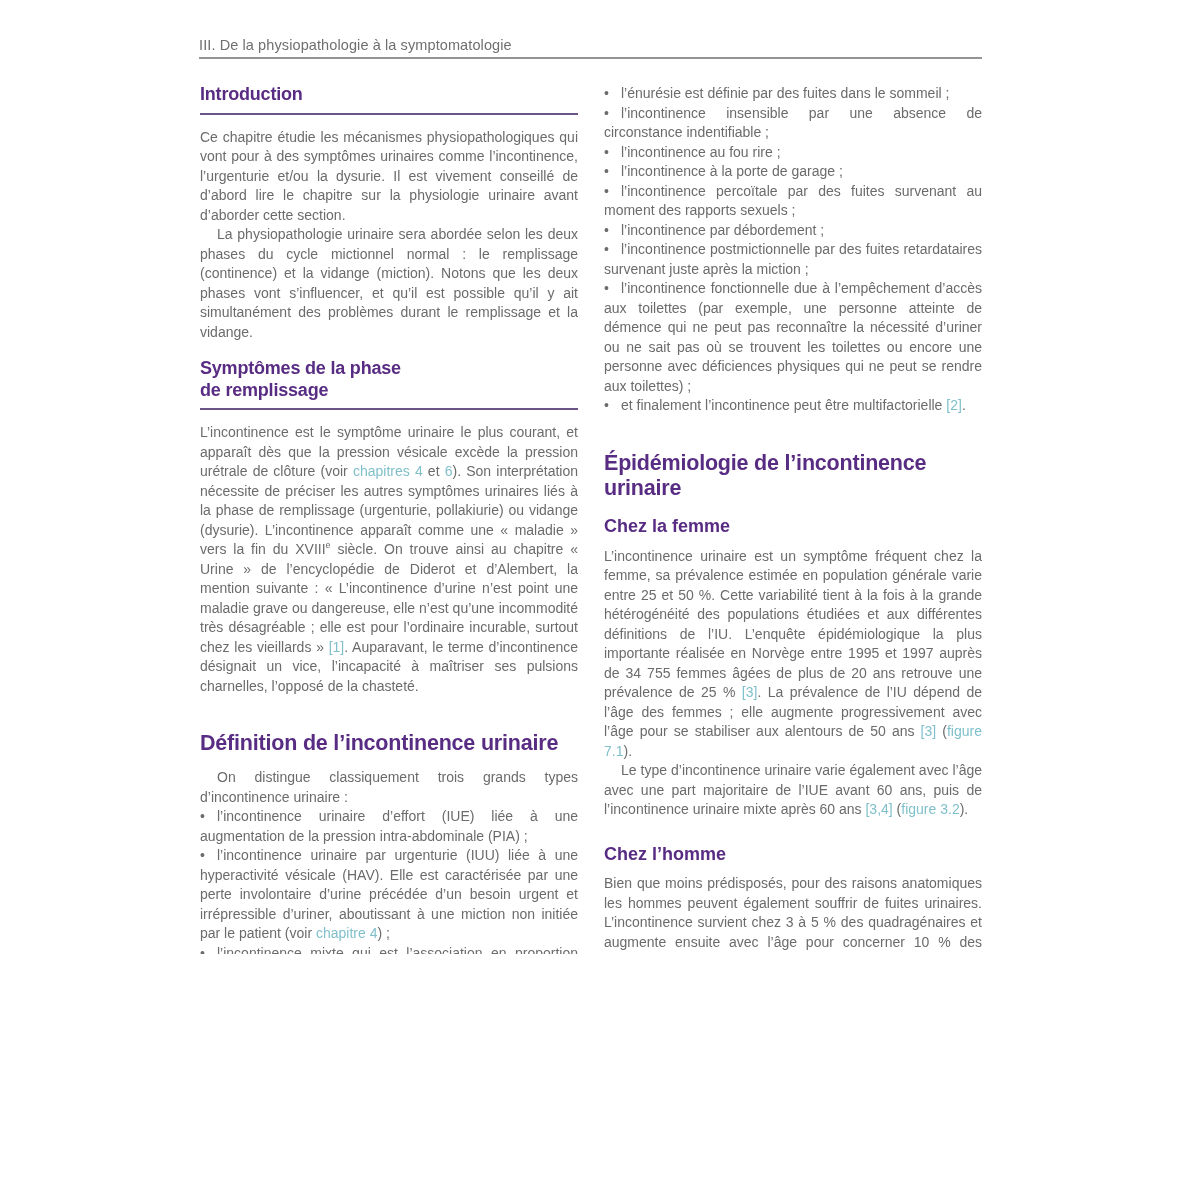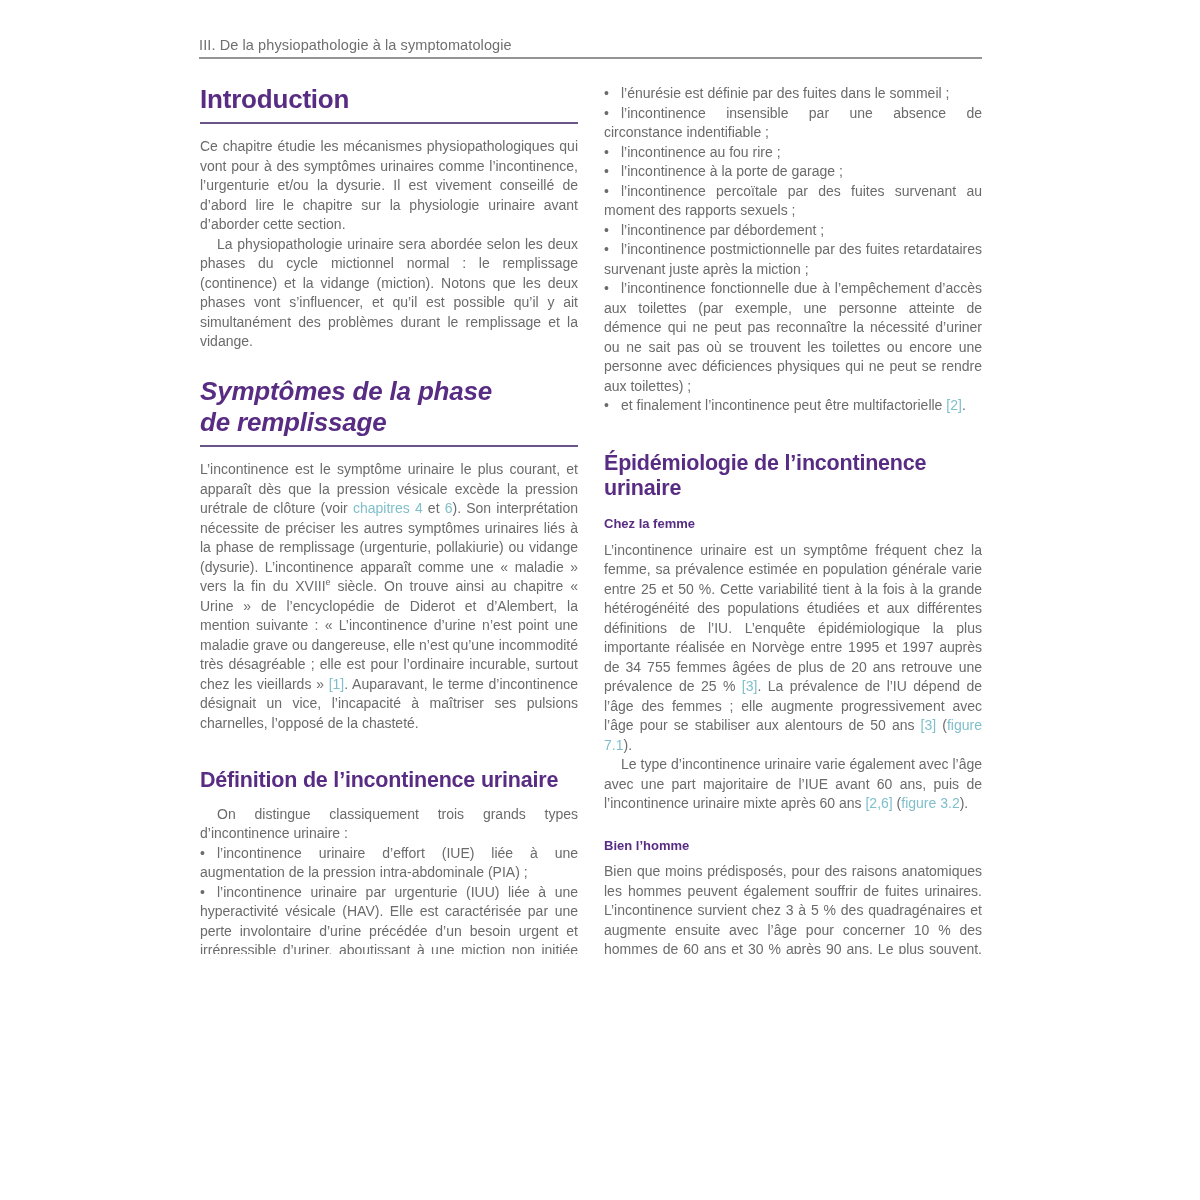--- a/index.html
+++ b/index.html
@@ -23,24 +23,24 @@
     position:absolute;left:199px;top:57px;width:783px;height:0;
     border-top:2px solid var(--c-headerrule);
   }
   .col{position:absolute;top:84px;width:378px;}
   .col-left{left:200px;}
   .col-right{left:604px;}
 
   .h1,.h2,.h3{
     color:var(--c-heading);font-weight:bold;margin:0;white-space:pre-line;
   }
-  .h1{font-size:26px;line-height:1.2;letter-spacing:-.2px;}
+  .h1{font-size:18px;line-height:1.2;letter-spacing:-.2px;}
   .h2{font-size:21.5px;line-height:1.2;letter-spacing:-.2px;}
-  .h3{font-size:13px;line-height:1.2;}
-  .col > .h1:not(:first-child){margin-top:24px;font-style:italic;}
+  .h3{font-size:18px;line-height:1.2;}
+  .col > .h1:not(:first-child){margin-top:16px;}
   .col > .h2:not(:first-child){margin-top:35px;}
   .col > .h3{margin-top:24px;margin-bottom:9px;}
   .h2 + .h3{margin-top:14px;}
   .h2{margin-bottom:11px;}
   .h-rule{
     border-top:2px solid var(--c-hrule);margin:7px 0 13px 0;height:0;
   }
   p.body{
     margin:0;font-size:14px;line-height:19.5px;color:var(--c-body);
     text-align:justify;
@@ -84,19 +84,19 @@
       <p class="body"><span class="marker">•</span>l’incontinence à la porte de garage ;</p>
       <p class="body"><span class="marker">•</span>l’incontinence percoïtale par des fuites survenant au moment des rapports sexuels ;</p>
       <p class="body"><span class="marker">•</span>l’incontinence par débordement ;</p>
       <p class="body"><span class="marker">•</span>l’incontinence postmictionnelle par des fuites retardataires survenant juste après la miction ;</p>
       <p class="body"><span class="marker">•</span>l’incontinence fonctionnelle due à l’empêchement d’accès aux toilettes (par exemple, une personne atteinte de démence qui ne peut pas reconnaître la nécessité d’uriner ou ne sait pas où se trouvent les toilettes ou encore une personne avec déficiences physiques qui ne peut se rendre aux toilettes) ;</p>
       <p class="body"><span class="marker">•</span>et finalement l’incontinence peut être multifactorielle <span class="link">[2]</span>.</p>
       <div class="h2">Épidémiologie de l’incontinence
 urinaire</div>
       <div class="h3">Chez la femme</div>
       <p class="body">L’incontinence urinaire est un symptôme fréquent chez la femme, sa prévalence estimée en population générale varie entre 25 et 50 %. Cette variabilité tient à la fois à la grande hétérogénéité des populations étudiées et aux différentes définitions de l’IU. L’enquête épidémiologique la plus importante réalisée en Norvège entre 1995 et 1997 auprès de 34 755 femmes âgées de plus de 20 ans retrouve une prévalence de 25 % <span class="link">[3]</span>. La prévalence de l’IU dépend de l’âge des femmes ; elle augmente progressivement avec l’âge pour se stabiliser aux alentours de 50 ans <span class="link">[3]</span> (<span class="link">figure 7.1</span>).</p>
-      <p class="body indent">Le type d’incontinence urinaire varie également avec l’âge avec une part majoritaire de l’IUE avant 60 ans, puis de l’incontinence urinaire mixte après 60 ans <span class="link">[2,6]</span> (<span class="link">figure 3.2</span>).</p>
-      <div class="h3">Bien l’homme</div>
+      <p class="body indent">Le type d’incontinence urinaire varie également avec l’âge avec une part majoritaire de l’IUE avant 60 ans, puis de l’incontinence urinaire mixte après 60 ans <span class="link">[3,4]</span> (<span class="link">figure 3.2</span>).</p>
+      <div class="h3">Chez l’homme</div>
       <p class="body">Bien que moins prédisposés, pour des raisons anatomiques les hommes peuvent également souffrir de fuites urinaires. L’incontinence survient chez 3 à 5 % des quadragénaires et augmente ensuite avec l’âge pour concerner 10 % des hommes de 60 ans et 30 % après 90 ans. Le plus souvent, l’incontinence est iatrogène, à la suite d’une prostatectomie.</p>
     </div>
 
   <div class="page-number">68</div>
 </div>
 
 </body></html>

